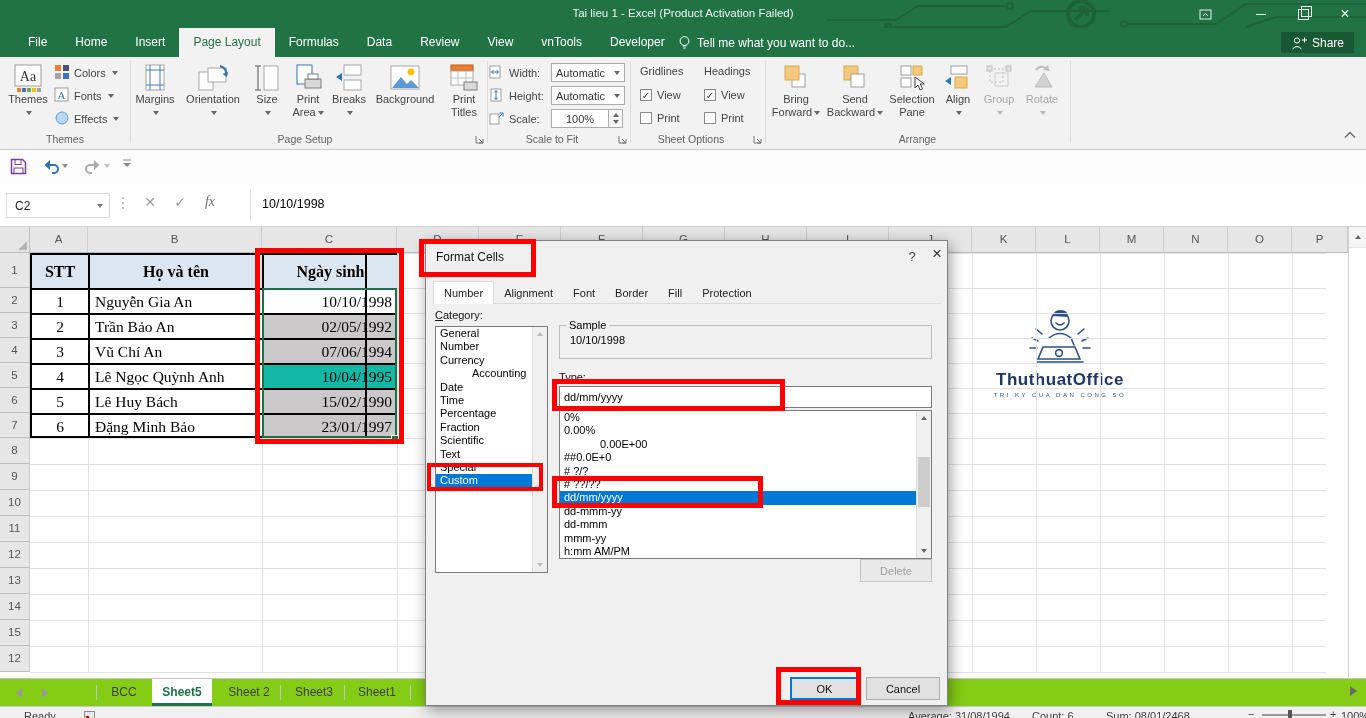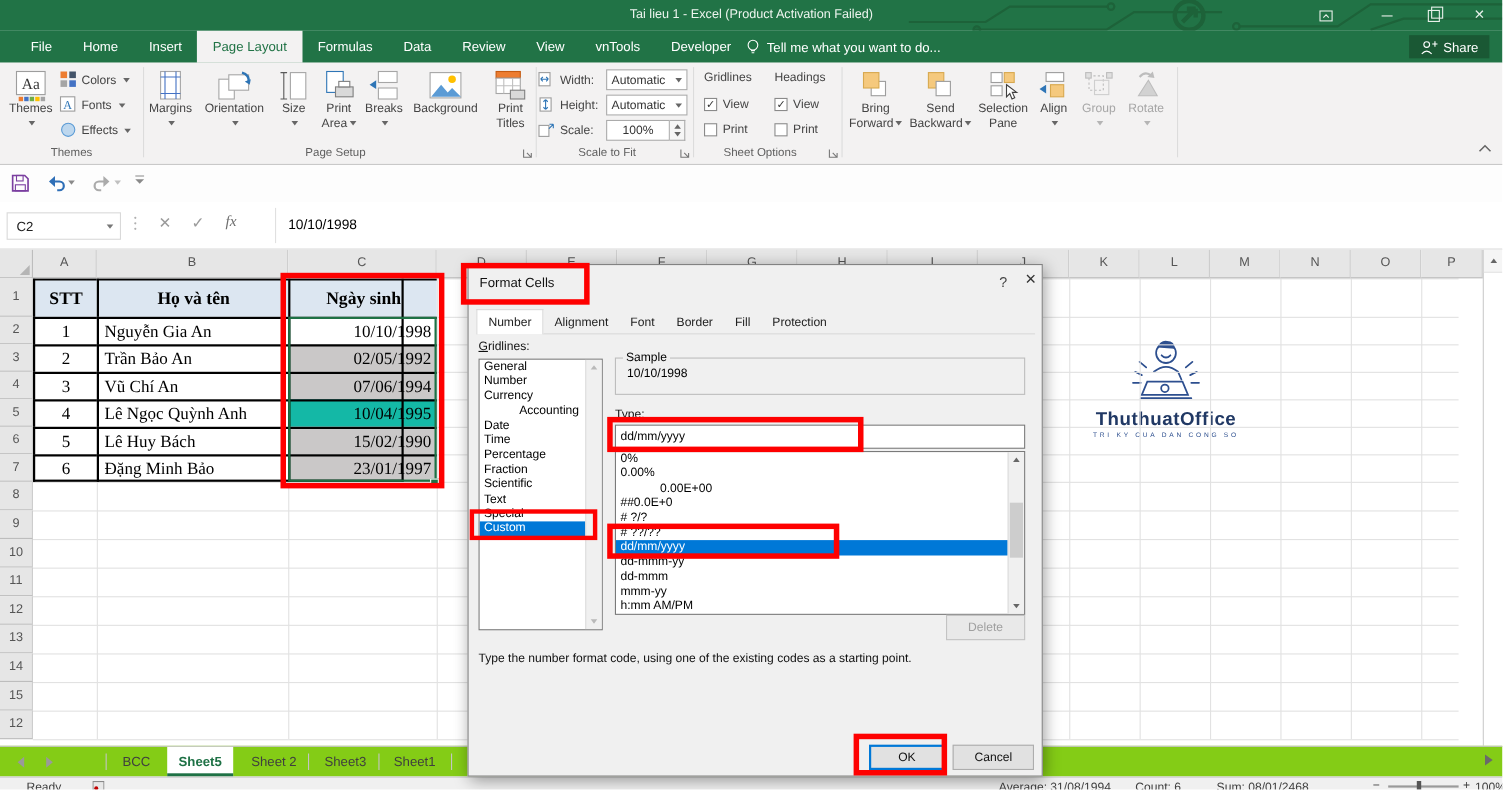--- a/index.html
+++ b/index.html
@@ -195,20 +195,21 @@
   <div id="ribbon" class="abs">
     <div class="vsep" style="left:130px"></div>
     <div class="vsep" style="left:487px"></div>
     <div class="vsep" style="left:630px"></div>
     <div class="vsep" style="left:765px"></div>
     <div class="vsep" style="left:1070px"></div>
     <div class="grouplabel" style="left:0;width:130px">Themes</div>
     <div class="grouplabel" style="left:130px;width:350px">Page Setup</div>
     <div class="grouplabel" style="left:487px;width:130px">Scale to Fit</div>
     <div class="grouplabel" style="left:630px;width:122px">Sheet Options</div>
+    <div class="grouplabel" style="left:765px;width:305px">Arrange</div>
     <svg class="launcher" style="left:474px;top:77px">
         <path d="M2 2 v7 h7 M5 5 l4 4 M9 5 v4 h-4" stroke="#777" fill="none"></path>
       </svg>
     <svg class="launcher" style="left:617px;top:77px">
         <path d="M2 2 v7 h7 M5 5 l4 4 M9 5 v4 h-4" stroke="#777" fill="none"></path>
       </svg>
     <svg class="launcher" style="left:752px;top:77px">
         <path d="M2 2 v7 h7 M5 5 l4 4 M9 5 v4 h-4" stroke="#777" fill="none"></path>
       </svg>
     <svg id="collapse-ribbon" width="12" height="8">
@@ -641,21 +642,21 @@
     <span class="dlg-close">×</span>
     <div id="dlg-tabs">
         <div class="dtab active">Number</div>
         <div class="dtab">Alignment</div>
         <div class="dtab">Font</div>
         <div class="dtab">Border</div>
         <div class="dtab">Fill</div>
         <div class="dtab">Protection</div>
       </div>
     <div class="dlg-tabline"></div>
-    <div class="dlg-label u1l" style="left:9px;top:68px">Gridlines:</div>
+    <div class="dlg-label u1l" style="left:9px;top:68px">Category:</div>
     <div class="listbox" id="cat-list" style="left:9px;top:85px;width:113px;height:247px">
         <div class="li" style="width: 94px;">General</div>
         <div class="li" style="width: 94px;">Number</div>
         <div class="li" style="width: 94px;">Currency</div>
         <div class="li" style="width: 94px; padding-left: 36px;">Accounting</div>
         <div class="li" style="width: 94px;">Date</div>
         <div class="li" style="width: 94px;">Time</div>
         <div class="li" style="width: 94px;">Percentage</div>
         <div class="li" style="width: 94px;">Fraction</div>
         <div class="li" style="width: 94px;">Scientific</div>
@@ -693,21 +694,20 @@
           <div class="sa" style="top: 0px;">
             <div class="tri-up"></div>
           </div>
           <div class="sa" style="bottom: 0px;">
             <div class="tri-down"></div>
           </div>
           <div class="thumb" style="top: 46px; height: 50px;"></div>
         </div>
       </div>
     <button class="dbtn" id="delete-btn">Delete</button>
-    <div id="dlg-help-text">Type the number format code, using one of the existing codes as a starting point.</div>
     <button class="dbtn" id="ok-btn">OK</button>
     <button class="dbtn" id="cancel-btn">Cancel</button>
   </div>
 
   <div id="sheettabs" class="abs">
     <div class="snav" id="snav-l"></div>
     <div class="snav" id="snav-r"></div>
     <div id="stablist">
         <div class="stab" style="position: absolute; left: 100px; top: 0px; width: 48px; height: 27px;">BCC</div>
         <div class="stab active" style="position: absolute; left: 152px; top: 0px; width: 60px; height: 27px;">Sheet5</div>

